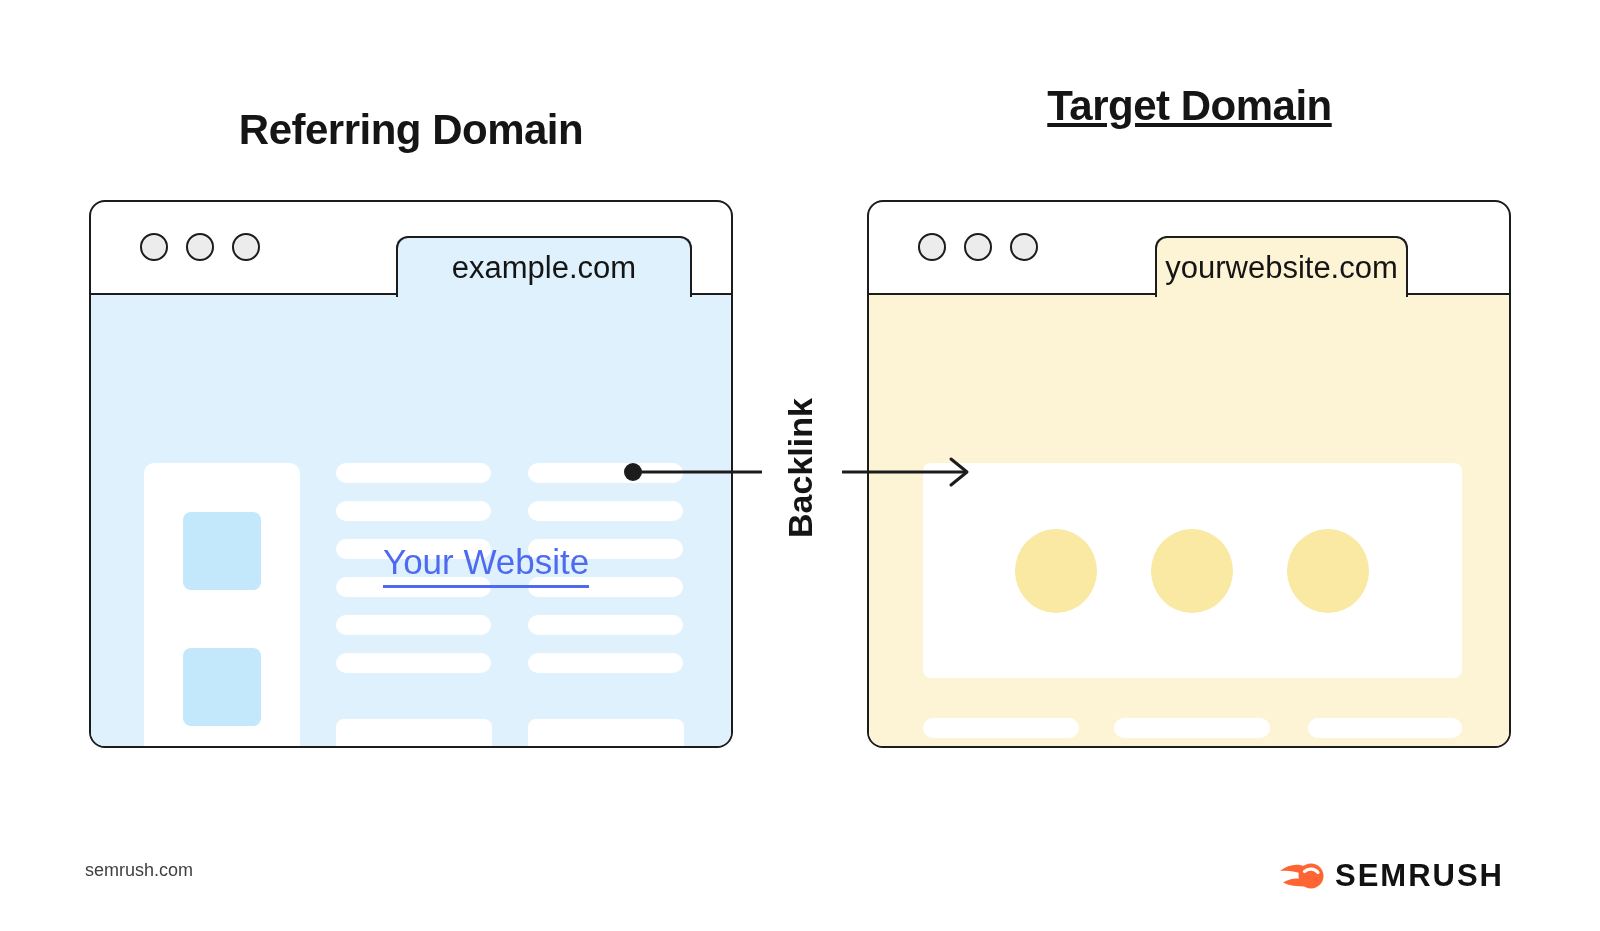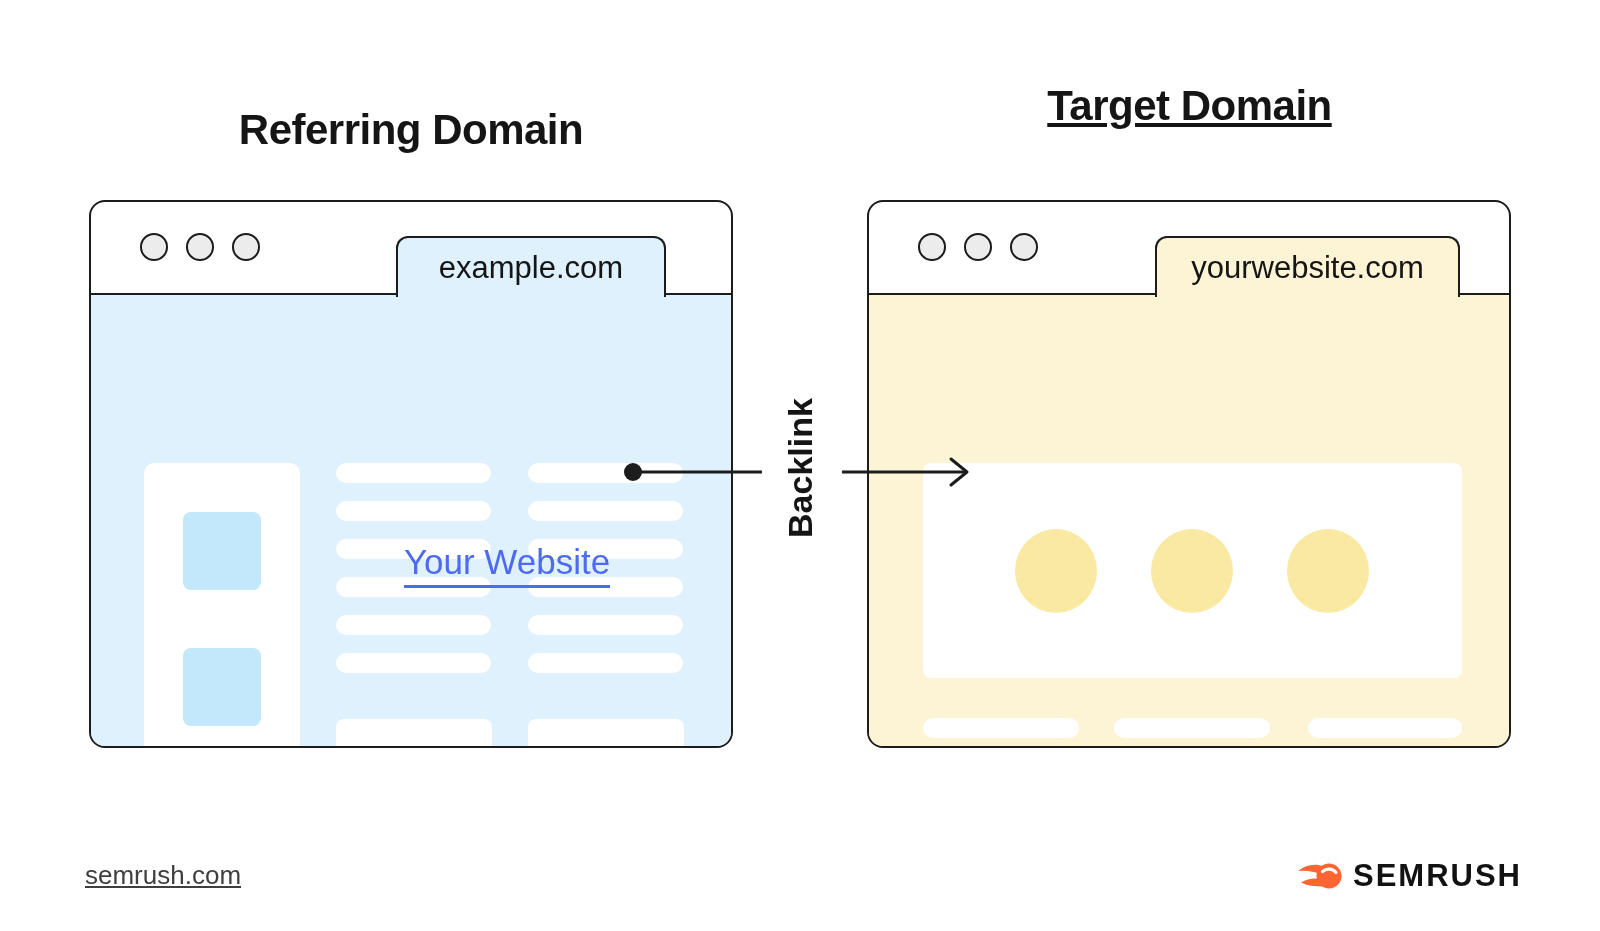--- a/index.html
+++ b/index.html
@@ -37,22 +37,22 @@
     background:var(--ctl_fill);border:2px solid var(--line);box-sizing:border-box;z-index:2;
   }
   .dot-1{left:49px;} .dot-2{left:95px;} .dot-3{left:141px;}
 
   .tab{
     position:absolute;top:34px;height:61px;box-sizing:border-box;z-index:3;
     border:2px solid var(--line);border-bottom:none;border-radius:12px 12px 0 0;
     display:flex;align-items:center;justify-content:center;
     font-size:31px;color:var(--ink);
   }
-  .win-left .tab{left:305px;width:270px;background:var(--blue_bg);}
-  .win-right .tab{left:286px;width:305px;background:var(--yellow_bg);}
+  .win-left .tab{left:305px;width:296px;background:var(--blue_bg);}
+  .win-right .tab{left:286px;width:253px;background:var(--yellow_bg);}
 
   .ph{position:absolute;background:var(--placeholder_white);}
   .pill{height:20px;border-radius:10px;width:155px;}
   .c1{left:245px;} .c2{left:437px;}
   .r1{top:168px;} .r2{top:206px;} .r3{top:244px;} .r4{top:282px;} .r5{top:320px;} .r6{top:358px;}
   .block{top:424px;width:156px;height:53px;border-radius:8px;}
 
   .sidebar{left:53px;top:168px;width:156px;height:312px;border-radius:10px;}
   .thumb{
     position:absolute;left:92px;width:78px;height:78px;border-radius:8px;
@@ -66,36 +66,36 @@
     background:var(--yellow_accent);
   }
   .fc-1{left:92px;} .fc-2{left:228px;} .fc-3{left:364px;}
 
   .ypill{height:20px;border-radius:10px;}
   .yc1{left:54px;width:156px;} .yc2{left:245px;width:156px;} .yc3{left:439px;width:154px;}
   .yr1{top:423px;}
 
   .site-link{
     position:absolute;left:292px;top:247px;width:248px;height:44px;z-index:5;
-    text-align:center;font-size:35px;font-weight:500;color:var(--link_blue);
+    text-align:left;font-size:35px;font-weight:500;color:var(--link_blue);
   }
   .site-link .ul{
     display:inline-block;border-bottom:3px solid var(--link_blue);padding-bottom:3px;
     cursor:pointer;
   }
 
   #arrow-svg{position:absolute;left:620px;top:450px;z-index:10;}
   #backlink-label{
     position:absolute;left:720px;top:448px;width:160px;height:40px;line-height:40px;
     text-align:center;font-size:34px;font-weight:600;color:var(--ink);
     transform:rotate(-90deg);z-index:10;
   }
 
-  #source-text{position:absolute;left:85px;top:860px;font-size:26px;color:var(--muted);text-decoration:underline;}
-  #brand{position:absolute;right:78px;top:858px;display:flex;align-items:center;gap:10px;}
+  #source-text{position:absolute;left:85px;top:860px;font-size:18px;color:var(--muted);}
+  #brand{position:absolute;right:96px;top:858px;display:flex;align-items:center;gap:10px;}
   #brand-text{font-size:31px;font-weight:800;letter-spacing:2px;color:#121212;}
 </style>
 </head>
 <body>
 
 <div class="title" id="title-left">Referring Domain</div>
 <div class="title" id="title-right">Target Domain</div>
 
 <div class="window win-left">
   <div class="dot-ctl dot-1"></div>

